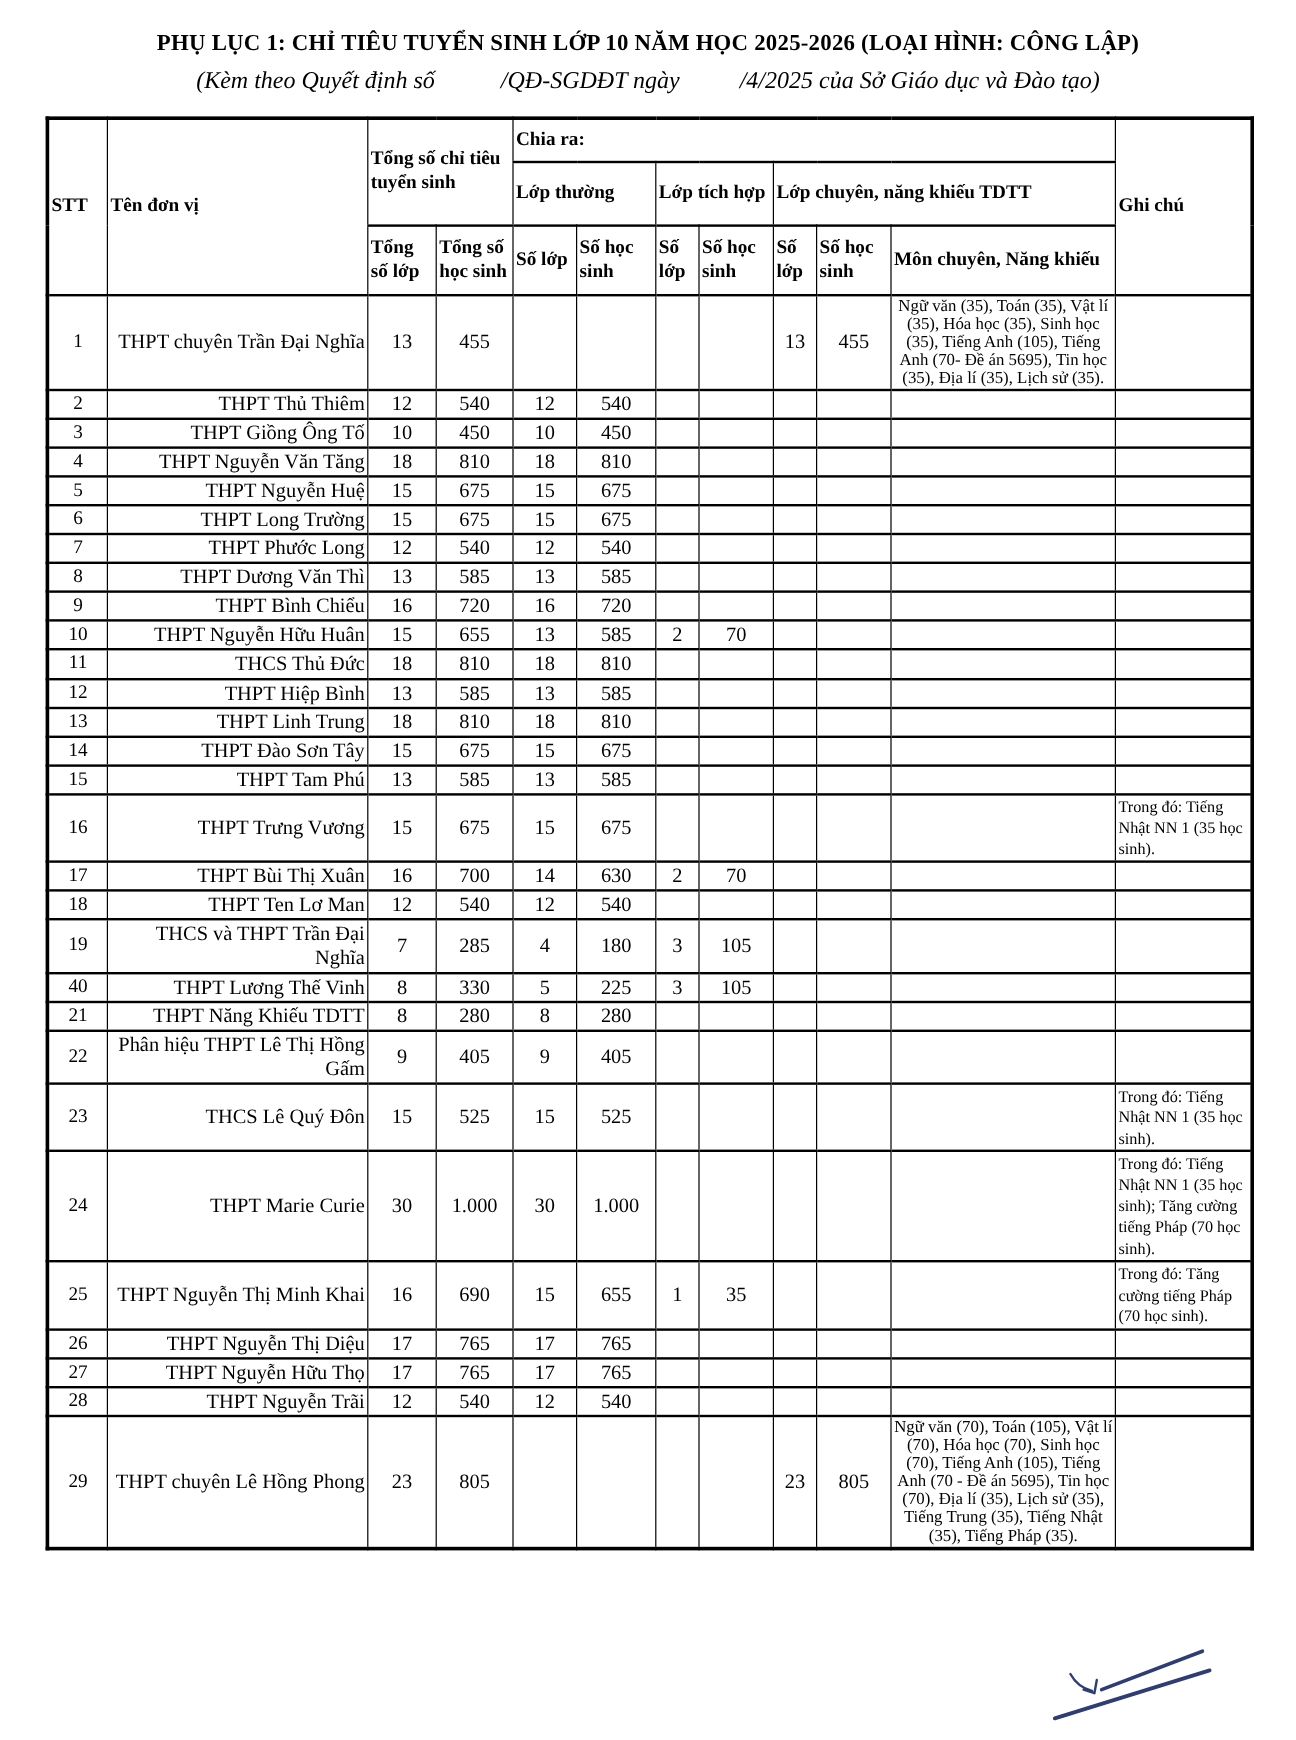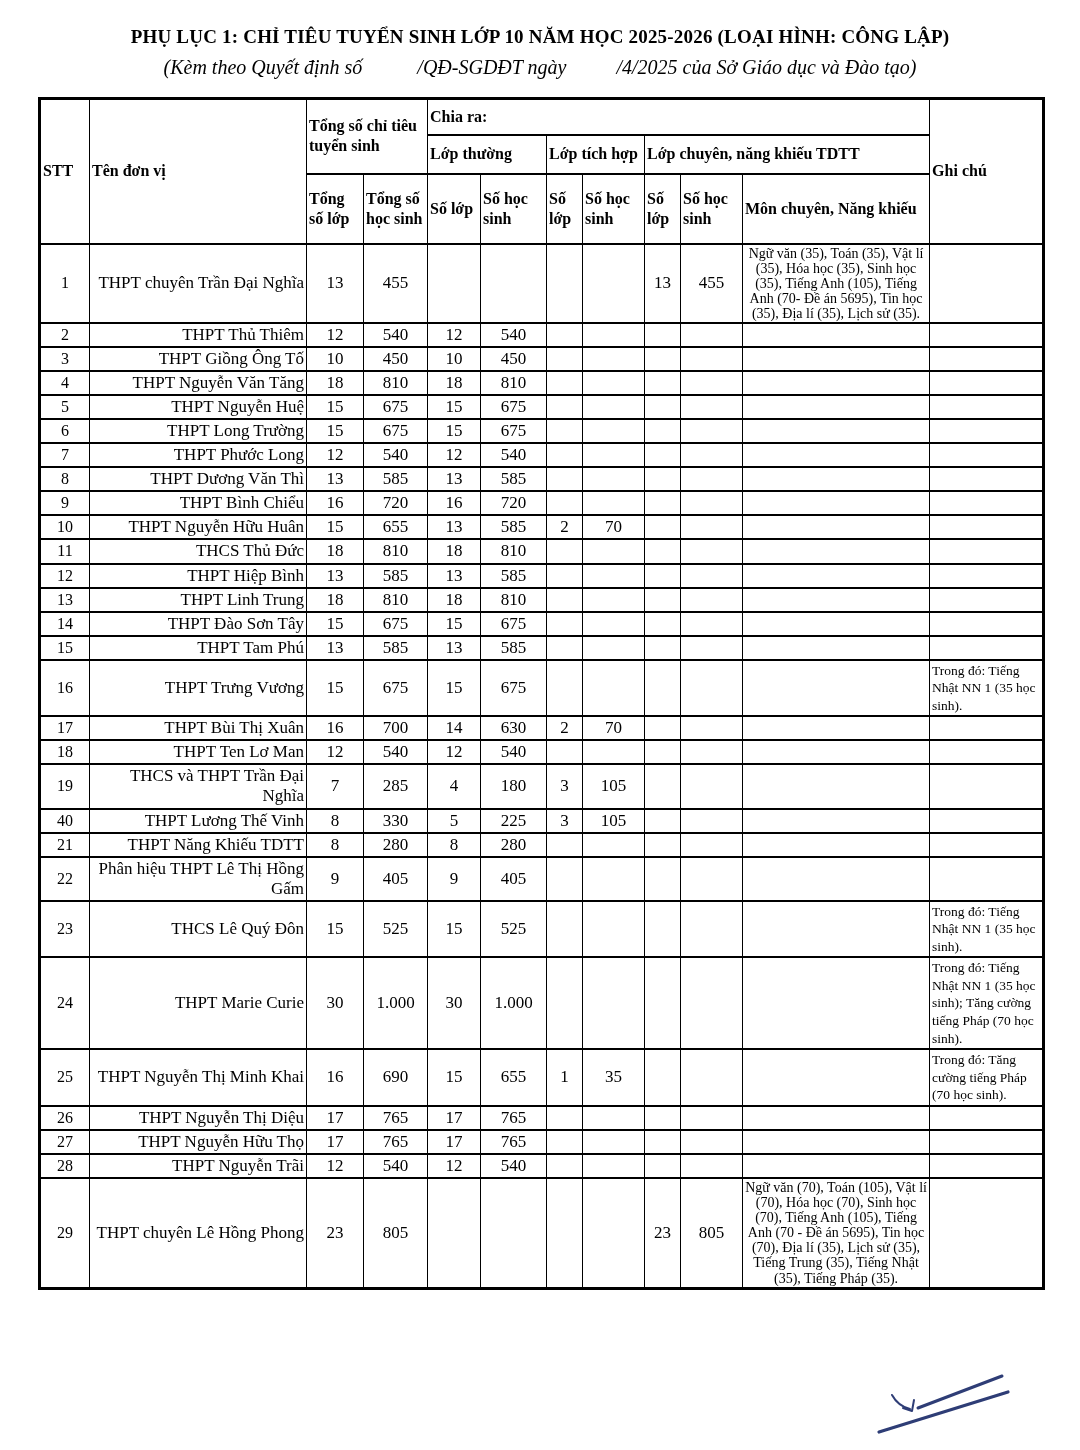--- a/index.html
+++ b/index.html
@@ -71,26 +71,26 @@
     </colgroup>
     <thead>
       <tr>
         <th rowspan="3">STT</th>
         <th rowspan="3">Tên đơn vị</th>
         <th colspan="2" rowspan="2">Tổng số chỉ tiêu tuyển sinh</th>
         <th colspan="7" style="height:36px;">Chia ra:</th>
         <th rowspan="3">Ghi chú</th>
       </tr>
       <tr>
-        <th colspan="2" style="height:39px;">Lớp thường</th>
+        <th colspan="2" style="height:53px;">Lớp thường</th>
         <th colspan="2">Lớp tích hợp</th>
         <th colspan="3">Lớp chuyên, năng khiếu TDTT</th>
       </tr>
       <tr>
-        <th style="height:70px;">Tổng số lớp</th>
+        <th style="height:58px;">Tổng số lớp</th>
         <th>Tổng số học sinh</th>
         <th>Số lớp</th>
         <th>Số học sinh</th>
         <th>Số lớp</th>
         <th>Số học sinh</th>
         <th>Số lớp</th>
         <th>Số học sinh</th>
         <th>Môn chuyên, Năng khiếu</th>
       </tr>
     </thead>

